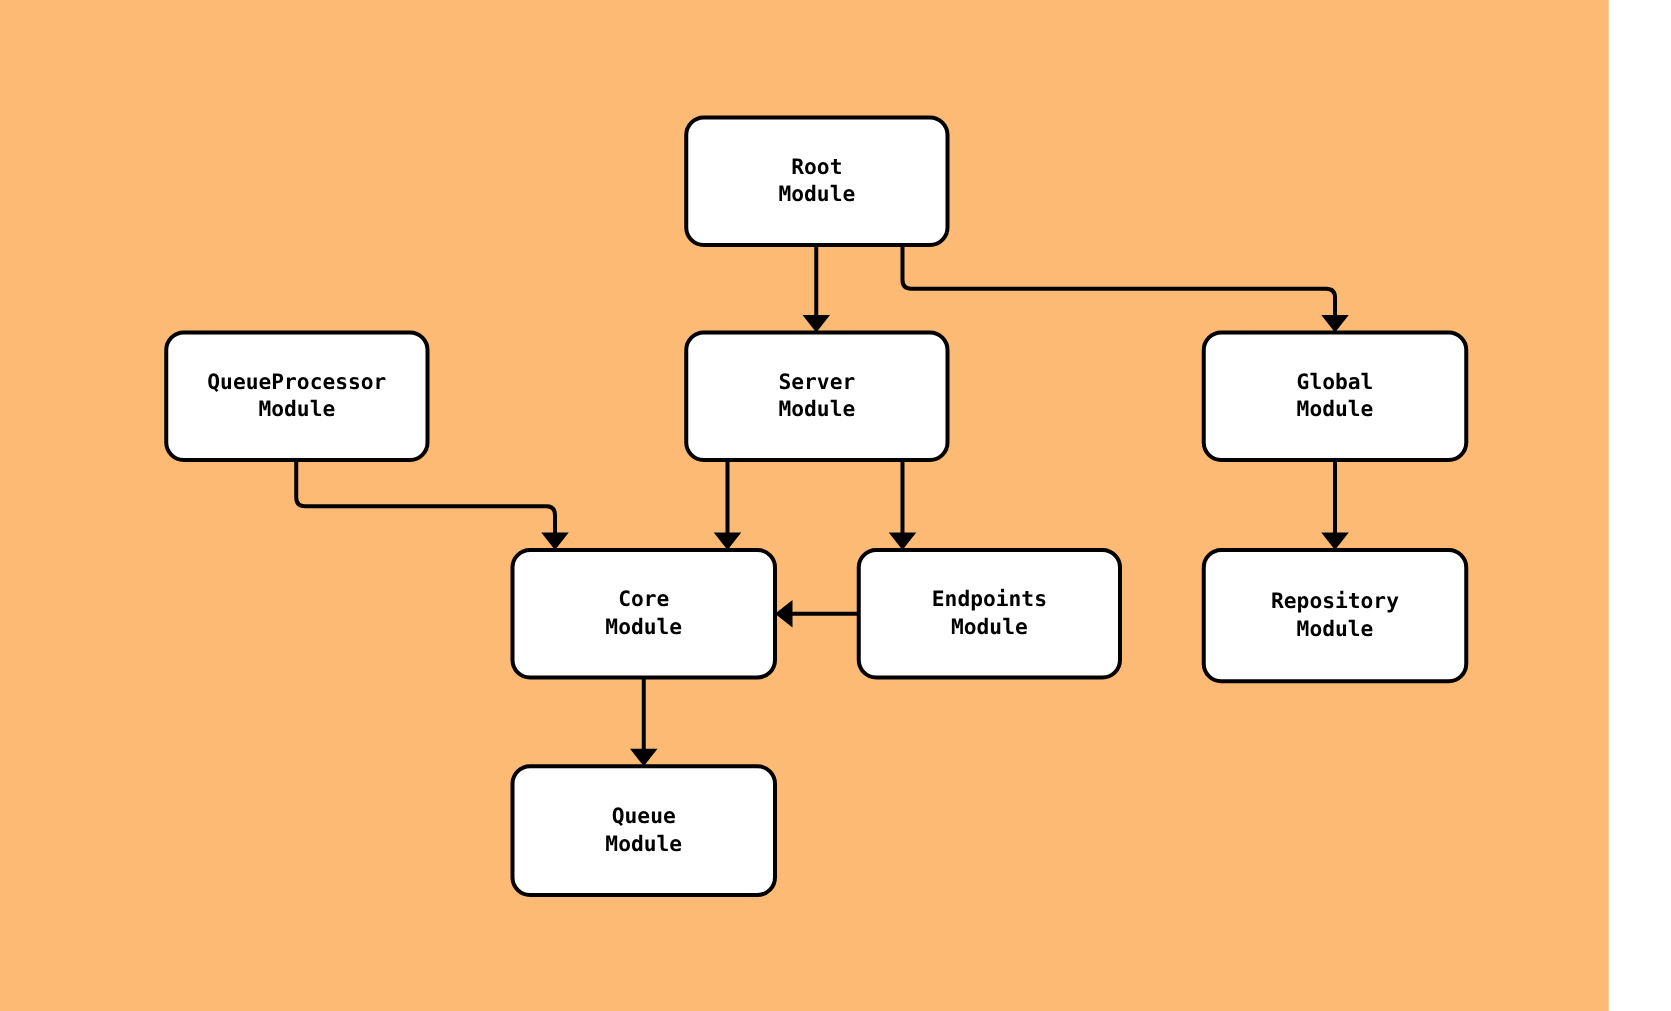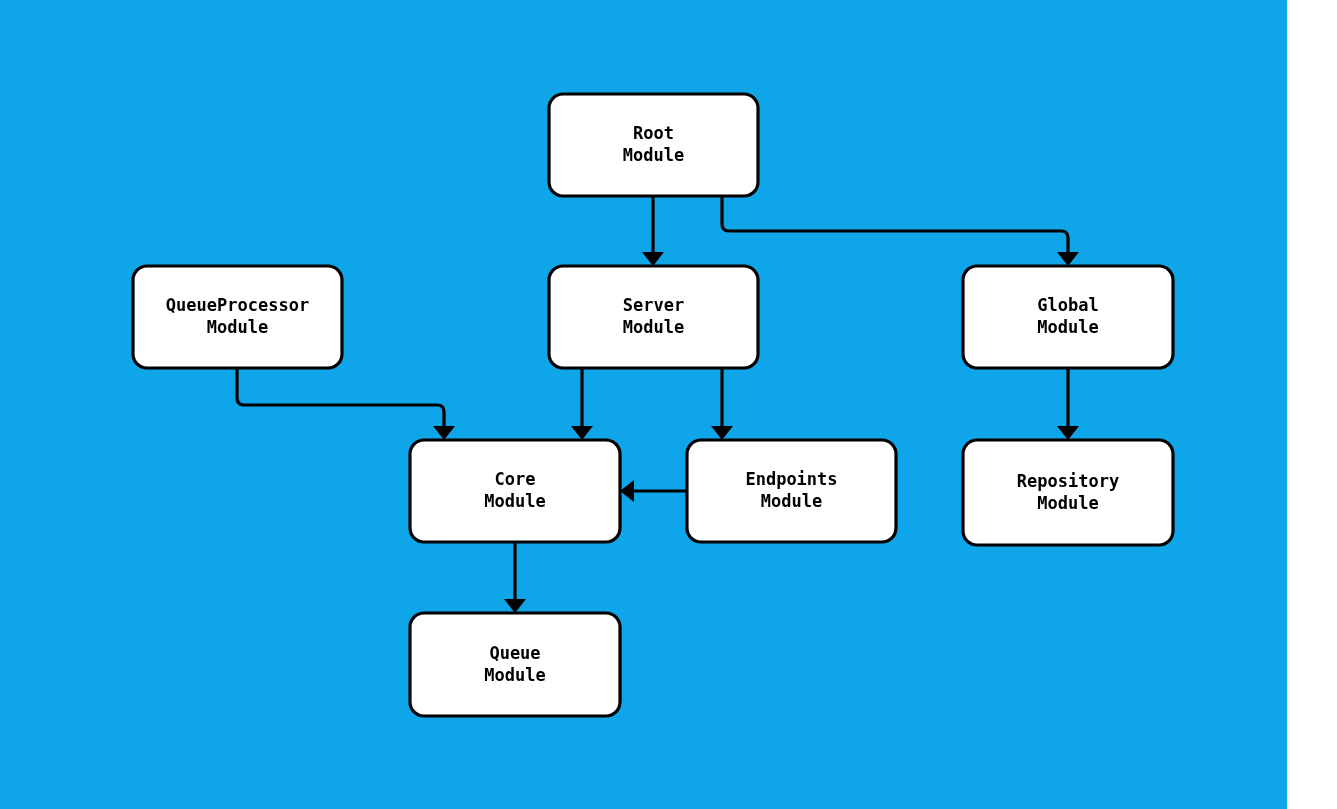--- a/index.html
+++ b/index.html
@@ -11,21 +11,21 @@
   body {
     width: 1337px;
     height: 809px;
     overflow: hidden;
     font-family: "DejaVu Sans Mono", "Liberation Mono", monospace;
   }
   #diagram-root {
     position: relative;
     width: 1287px;
     height: 809px;
-    background: #0ea5e9;
+    background: #fdba74;
   }
   svg#graph {
     display: block;
     width: 1337px;
     height: 809px;
   }
   .node-shape {
     fill: #ffffff;
     stroke: #000000;
     stroke-width: 3.2;

